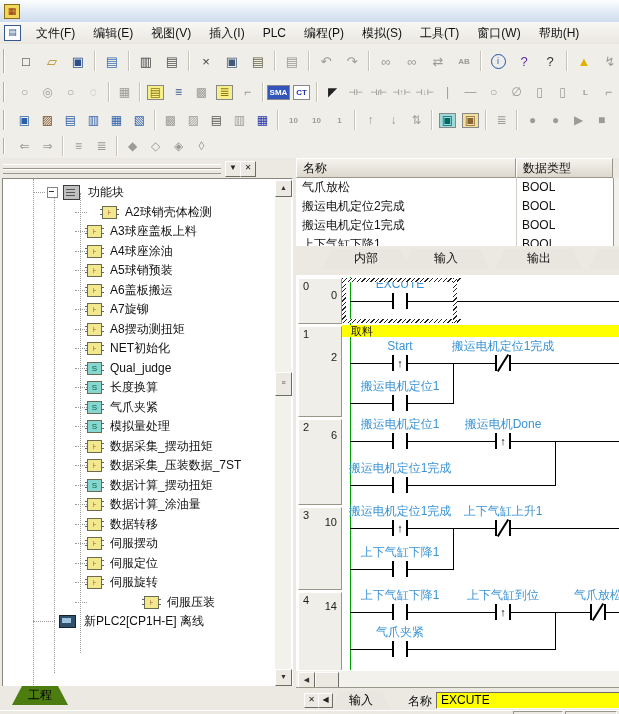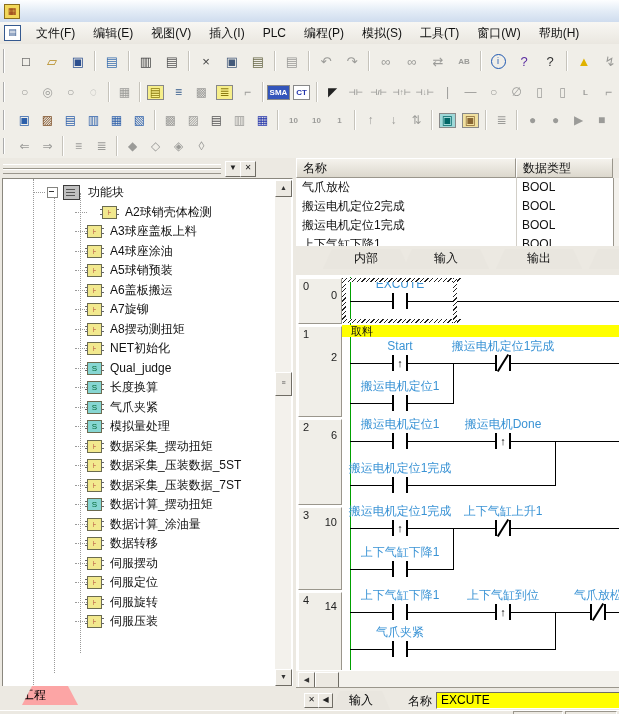--- a/index.html
+++ b/index.html
@@ -54,22 +54,22 @@
   .tlabel.sel{background:#cdc9c0}
   .plcic{width:15px;height:11px;background:#31506e;border:1px solid #16222e;margin-right:5px;position:relative;flex:none}
   .plcic::after{content:"";position:absolute;left:2px;top:2px;width:9px;height:5px;background:#9fc4e0}
   
   .sb-btn{position:absolute;width:15px;height:15px;background:#ece9e2;border:1px solid;border-color:#fff #6f6c64 #6f6c64 #fff;
     font-size:7px;line-height:13px;text-align:center;color:#333}
   #tree-vscroll{position:absolute;right:1px;top:1px;width:16px;bottom:1px;background:#f3f1ec}
   #tree-thumb{position:absolute;left:0;top:192px;width:15px;height:22px;background:#ece9e2;
     border:1px solid;border-color:#fff #6f6c64 #6f6c64 #fff;font-size:7px;line-height:20px;text-align:center;color:#555}
   #tree-tabstrip{position:absolute;left:0;bottom:0;width:100%;height:22px;background:#ece9e2}
-  .sheettab{position:absolute;left:22px;top:0;width:56px;height:19px;background:#fca5a5;
-    clip-path:polygon(10px 0,46px 0,56px 100%,0 100%);font-size:12px;line-height:18px;
+  .sheettab{position:absolute;left:12px;top:0;width:56px;height:19px;background:#4d7c0f;
+    clip-path:polygon(10px 0,46px 0,56px 100%,0 100%);font-size:12px;text-align:center;line-height:18px;
     filter:drop-shadow(0 1px 0 #6f6c64)}
   #splitter-v{position:absolute;left:293px;top:158px;width:3px;height:552px;background:#ece9e2}
   
   #var-panel{position:absolute;left:296px;top:158px;width:327px;height:114px;background:#ece9e2}
   .vth{position:absolute;top:0;height:20px;background:linear-gradient(#f5f3ed,#dcd8cd);
     border:1px solid;border-color:#fff #9a968c #9a968c #fff;font-size:12px;line-height:18px;padding-left:6px;color:#111;box-sizing:border-box}
   #var-rows{position:absolute;left:0;top:20px;width:317px;height:68px;background:#fff;overflow:hidden}
   .vrow{height:19px;position:relative;font-size:12px;line-height:19px;color:#111}
   .vname{position:absolute;left:6px;white-space:nowrap}
   .vtype{position:absolute;left:226px;white-space:nowrap}
@@ -508,27 +508,20 @@
             <div class="fbi L">
               <span class="k">⊦</span>
             </div>
             <span class="tlabel">数据采集_摆动扭矩</span>
           </div>
           <div class="trow" style="padding-left: 84px;">
             <div class="conn" style="left: 72px; top: 9px;"></div>
             <div class="fbi L">
               <span class="k">⊦</span>
             </div>
-            <span class="tlabel">数据采集_压装数据_5ST</span>
-          </div>
-          <div class="trow" style="padding-left: 84px;">
-            <div class="conn" style="left: 72px; top: 9px;"></div>
-            <div class="fbi L">
-              <span class="k">⊦</span>
-            </div>
             <span class="tlabel">数据采集_压装数据_7ST</span>
           </div>
           <div class="trow" style="padding-left: 84px;">
             <div class="conn" style="left: 72px; top: 9px;"></div>
             <div class="fbi S">
               <span class="k">S</span>
             </div>
             <span class="tlabel">数据计算_摆动扭矩</span>
           </div>
           <div class="trow" style="padding-left: 84px;">
@@ -559,26 +552,31 @@
             </div>
             <span class="tlabel">伺服定位</span>
           </div>
           <div class="trow" style="padding-left: 84px;">
             <div class="conn" style="left: 72px; top: 9px;"></div>
             <div class="fbi L">
               <span class="k">⊦</span>
             </div>
             <span class="tlabel">伺服旋转</span>
           </div>
-          <div class="trow" style="padding-left: 84px;">
+          <div class="trow" style="padding-left: 84px; justify-content: center;">
             <div class="conn" style="left: 72px; top: 9px;"></div>
             <div class="fbi L">
               <span class="k">⊦</span>
             </div>
             <span class="tlabel">伺服压装</span>
+          </div>
+          <div class="trow" style="padding-left: 56px;">
+            <div class="conn" style="left: 30px; top: 9px; width: 22px;"></div>
+            <div class="plcic"></div>
+            <span class="tlabel">新PLC2[CP1H-E] 离线</span>
           </div>
         </div>
       </div>
     <div id="tree-vscroll">
       <div class="sb-btn" style="left:0;top:0">▲</div>
       <div id="tree-thumb">≡</div>
       <div class="sb-btn" style="left:0;bottom:0">▼</div>
     </div>
   </div>
   <div id="tree-tabstrip">

